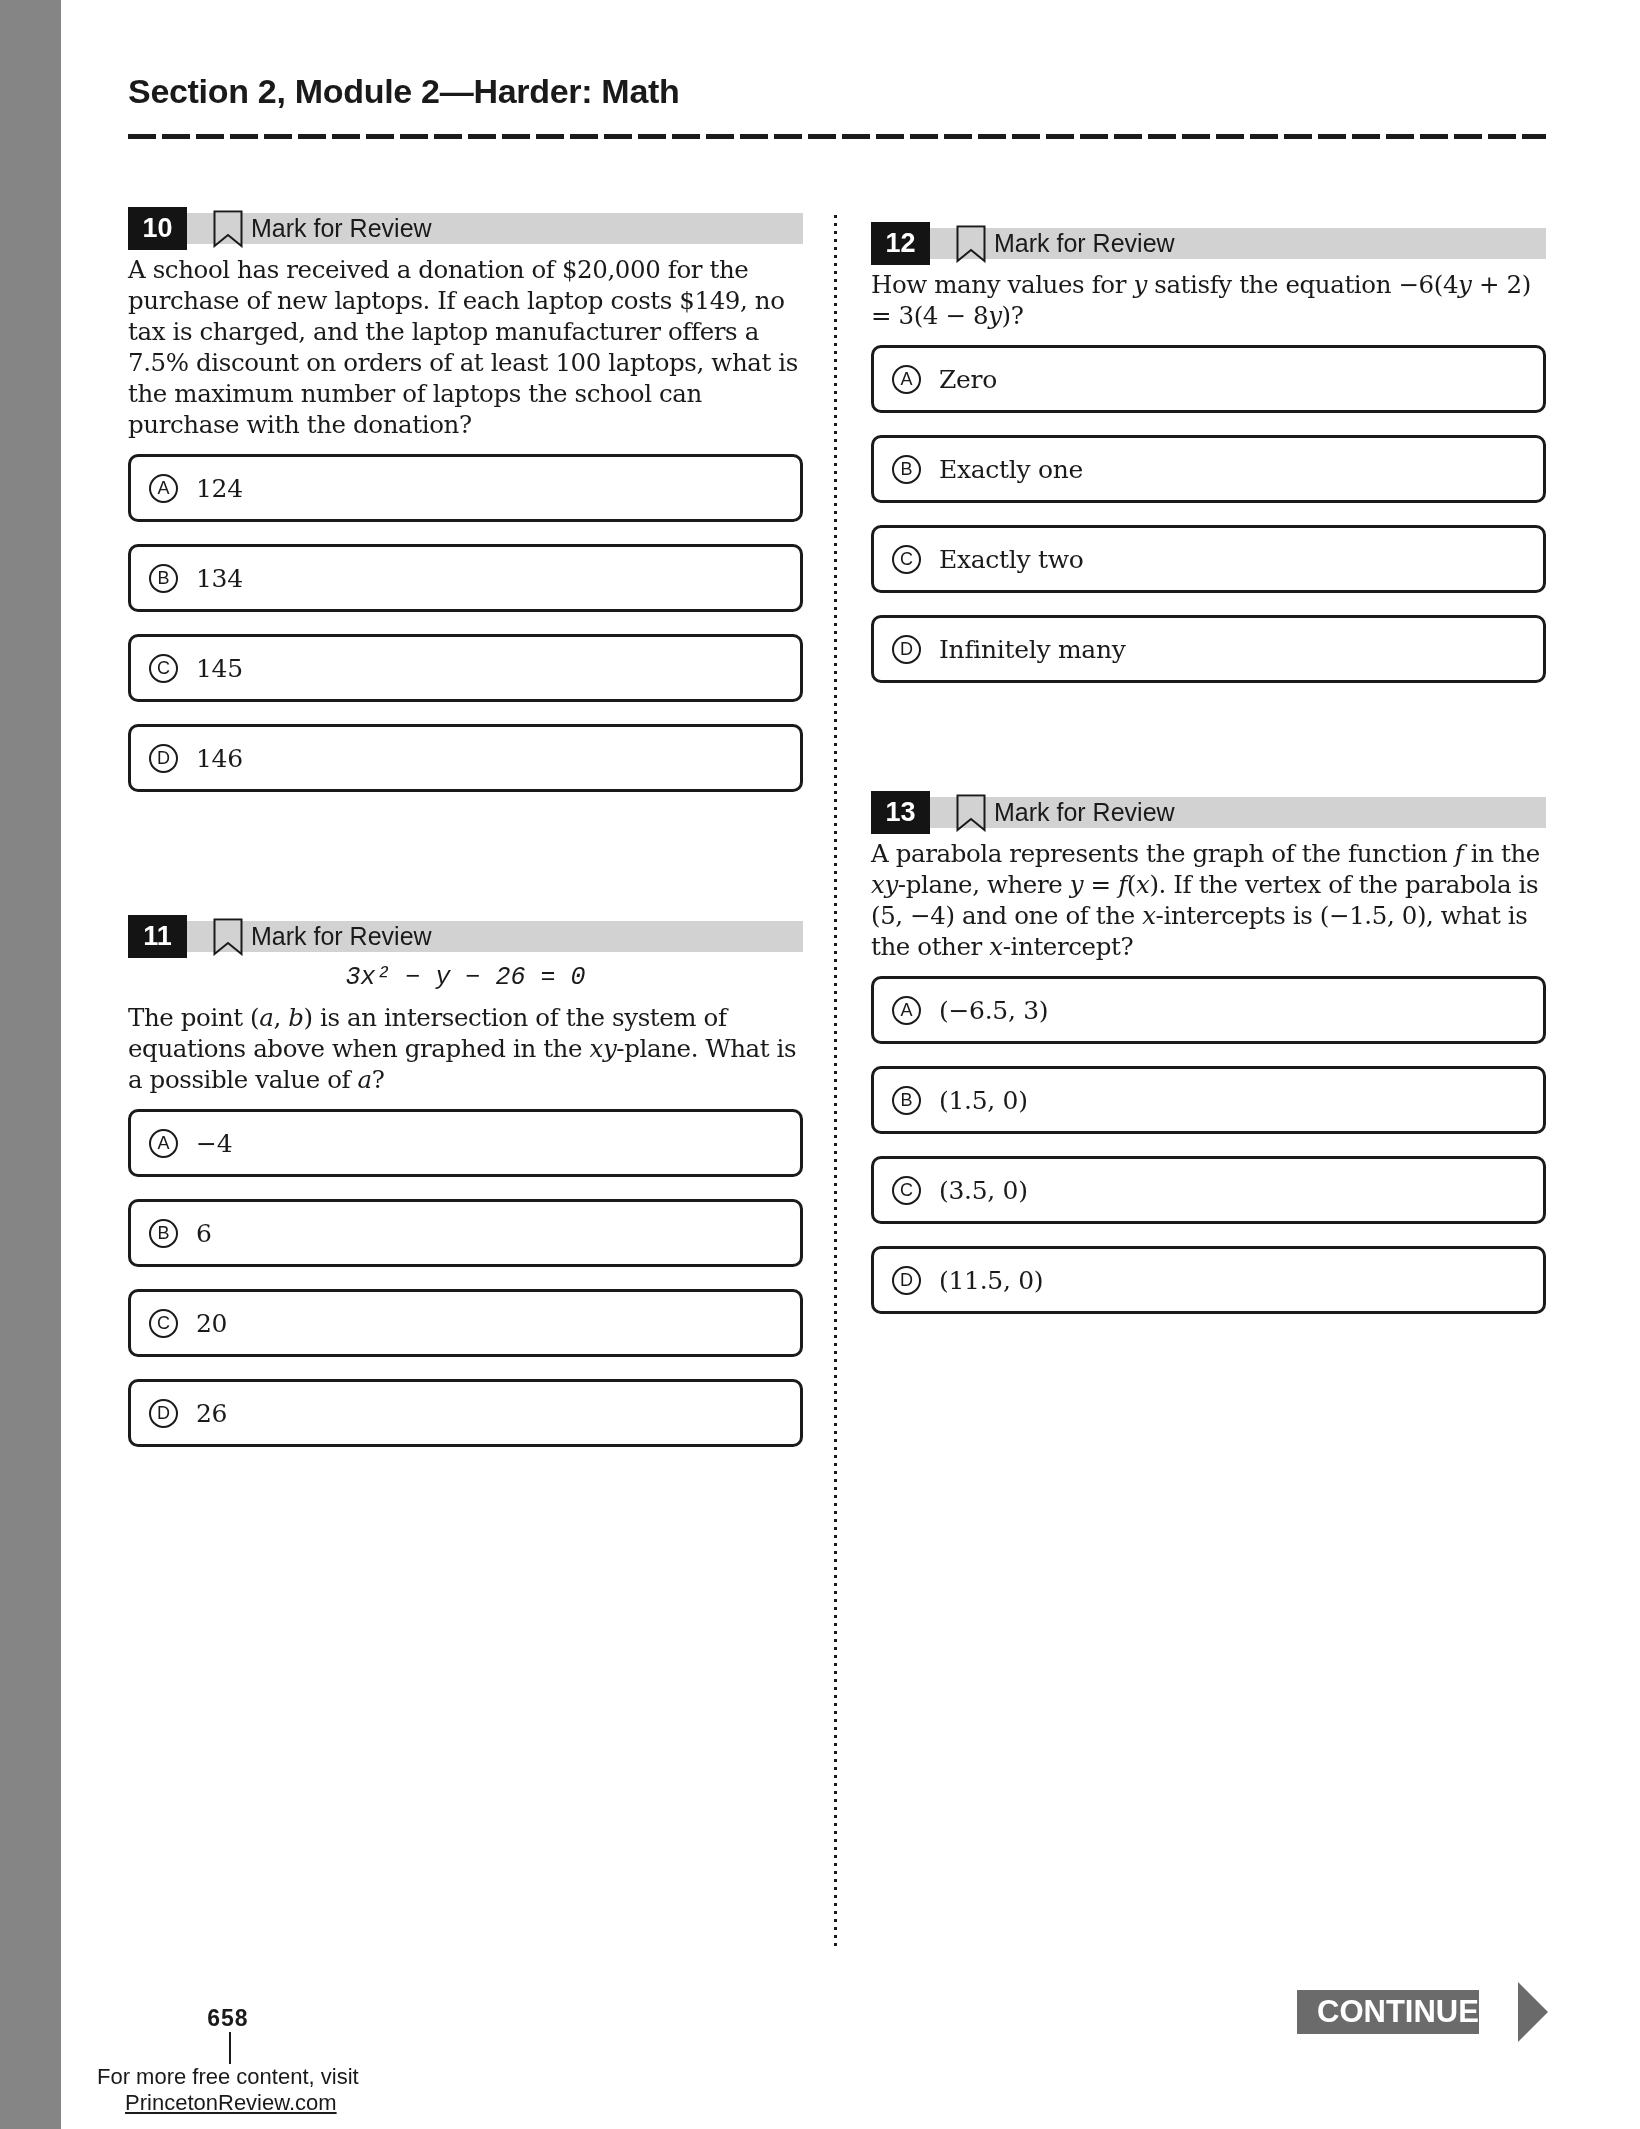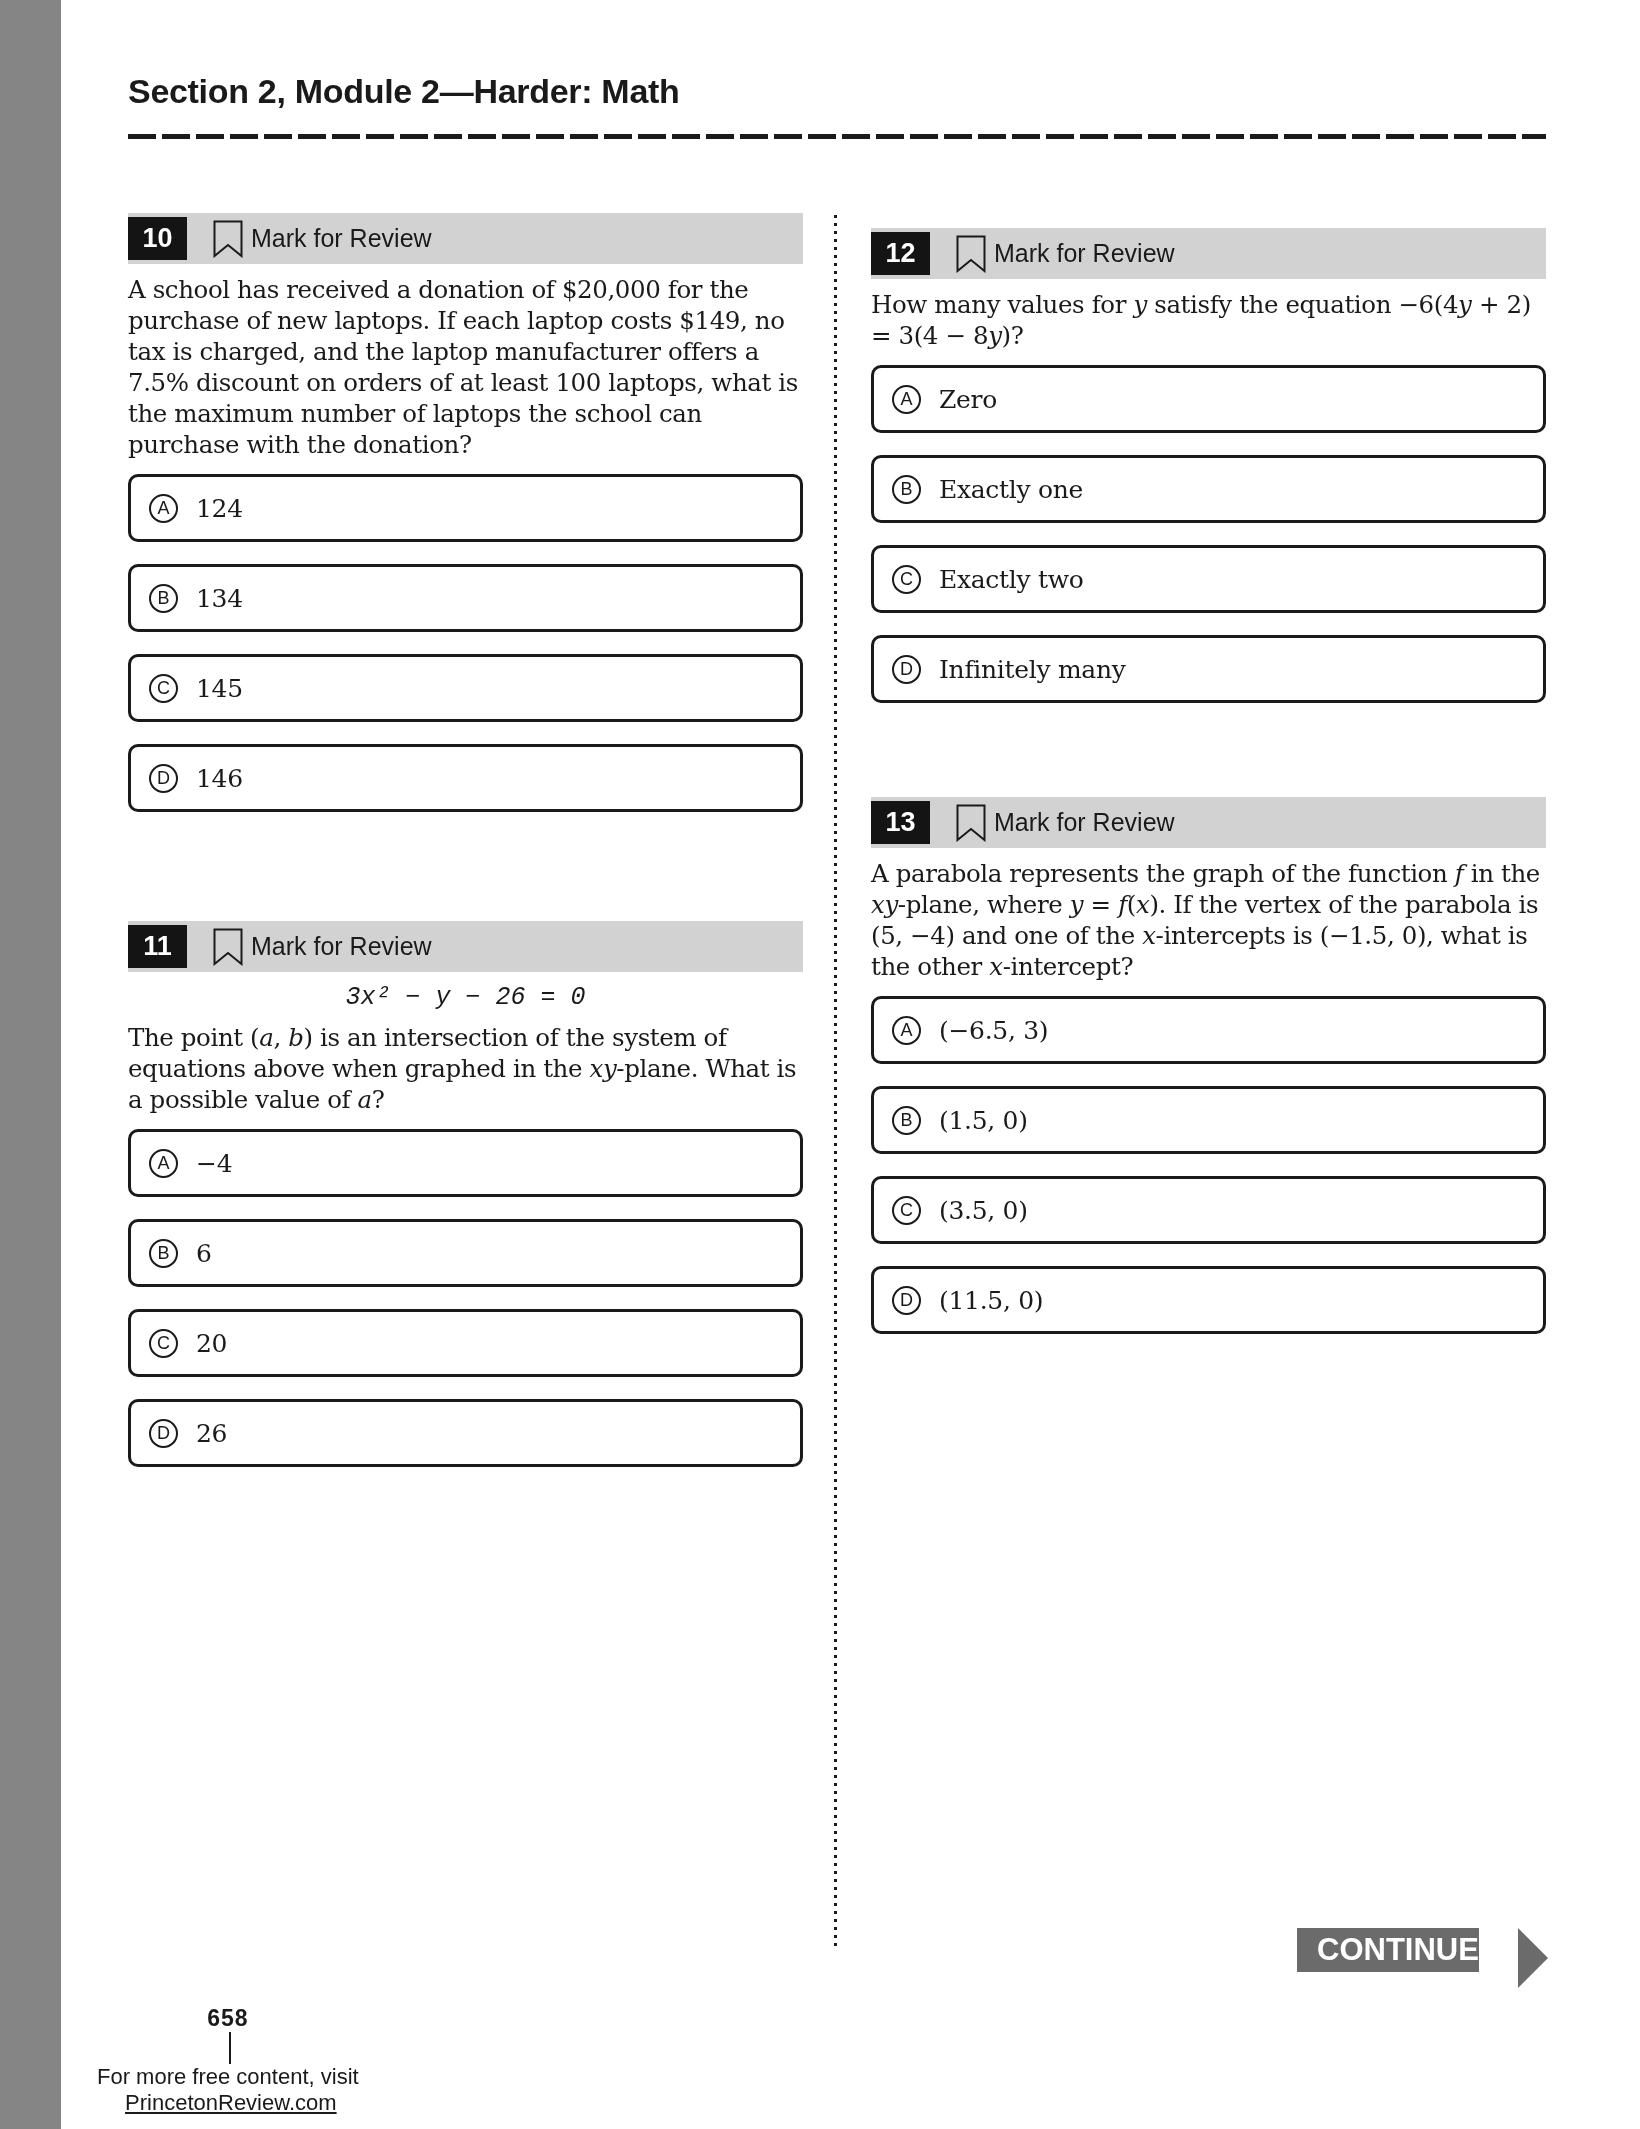--- a/index.html
+++ b/index.html
@@ -16,21 +16,21 @@
   .title-rule {
     position: absolute; left: 128px; top: 134px; width: 1418px; height: 5px;
     background: repeating-linear-gradient(90deg, #1a1a1a 0 28px, transparent 28px 34px);
   }
   .col-divider {
     position: absolute; left: 834px; top: 215px; width: 3px; height: 1735px;
     background: repeating-linear-gradient(180deg, #1a1a1a 0 3px, transparent 3px 8px);
   }
   .question { position: absolute; width: 675px; }
   .q-header {
-    height: 51px; background: #d2d2d2; display: flex; align-items: center; position: relative;
+    height: 31px; background: #d2d2d2; display: flex; align-items: center; position: relative;
   }
   .q-num {
     width: 59px; height: 43px; background: #141414; color: #fff;
     font-family: "Liberation Sans", "DejaVu Sans", sans-serif; font-weight: bold; font-size: 27px;
     display: flex; align-items: center; justify-content: center;
   }
   .bookmark { margin-left: 26px; width: 30px; height: 38px; display: flex; align-items: flex-end; }
   .mark-label {
     margin-left: 8px; font-family: "Liberation Sans", "DejaVu Sans", sans-serif; font-size: 25px; color: #1a1a1a;
   }
@@ -42,22 +42,22 @@
     height: 68px; border: 3px solid #1a1a1a; border-radius: 10px; box-sizing: border-box;
     display: flex; align-items: center; margin-bottom: 22px; background: #fff; cursor: pointer;
   }
   .opt-letter {
     width: 29px; height: 29px; border: 2.5px solid #1a1a1a; border-radius: 50%; box-sizing: border-box;
     margin-left: 18px; display: flex; align-items: center; justify-content: center;
     font-family: "Liberation Sans", "DejaVu Sans", sans-serif; font-size: 18px; color: #1a1a1a;
   }
   .opt-text { margin-left: 18px; font-size: 25px; letter-spacing: -0.3px; }
   .continue {
-    position: absolute; left: 1297px; top: 1928px; width: 245px; height: 60px;
-    display: flex; cursor: pointer; gap: 39px;
+    position: absolute; left: 1297px; top: 1982px; width: 245px; height: 60px;
+    display: flex; align-items: center; cursor: pointer; gap: 39px;
   }
   .continue .body {
     height: 44px; width: 212px; background: #6b6b6b; color: #fff;
     font-family: "Liberation Sans", "DejaVu Sans", sans-serif; font-weight: bold; font-size: 31px;
     display: flex; align-items: center; padding-left: 20px; box-sizing: border-box;
   }
   .continue .head {
     width: 0; height: 0; border-top: 30px solid transparent; border-bottom: 30px solid transparent;
     border-left: 30px solid #6b6b6b;
   }

